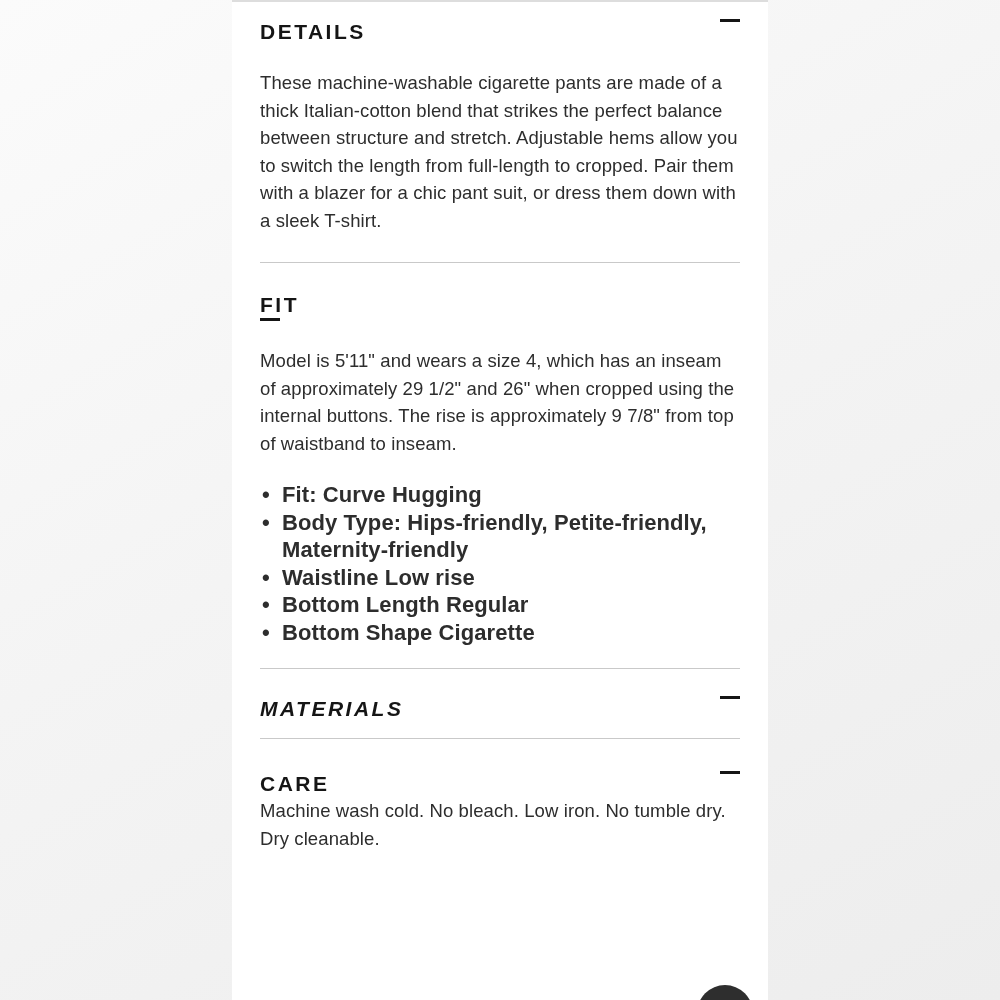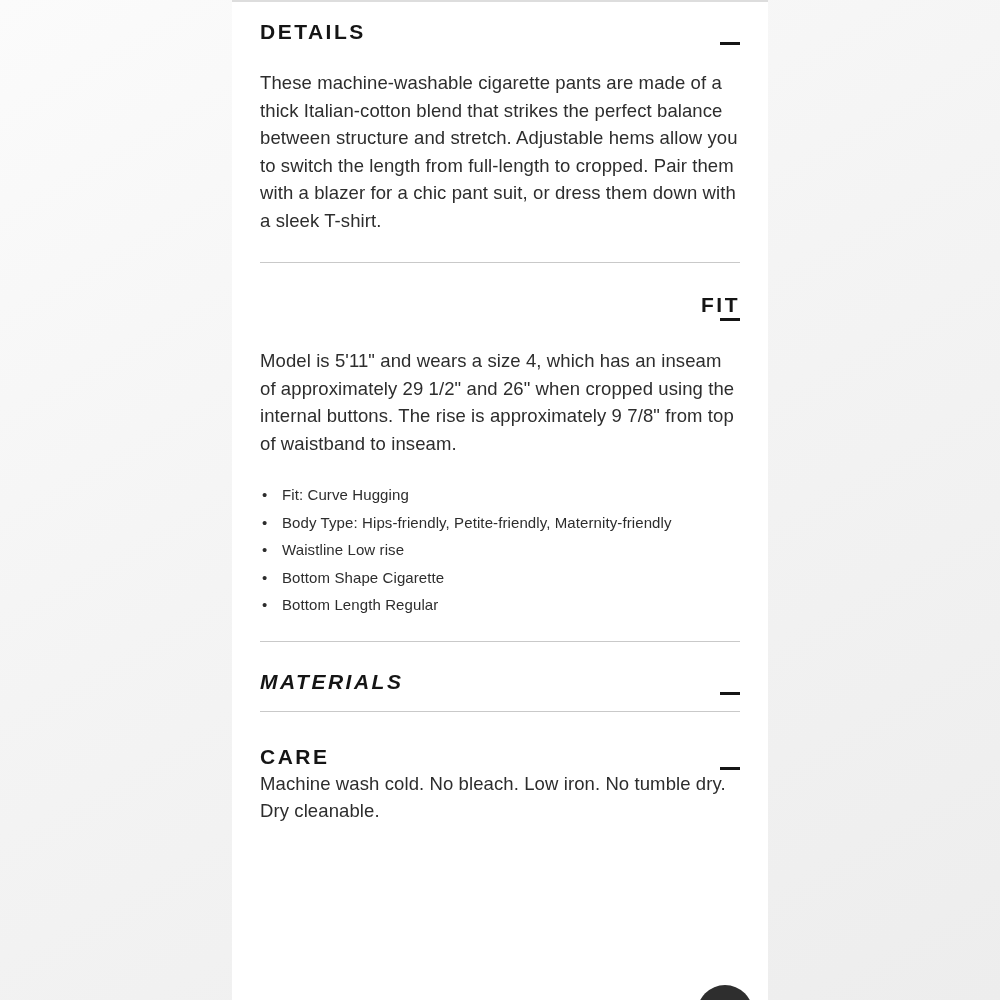--- a/index.html
+++ b/index.html
@@ -24,21 +24,21 @@
     width: 536px;
     height: 1000px;
     background: var(--panel_background);
     border-top: 2px solid var(--top_line);
   }
   .inner {
     padding: 0 28px;
   }
   .acc-header {
     display: flex;
-    align-items: flex-end;
+    align-items: flex-start;
     justify-content: space-between;
     line-height: 26px;
     cursor: pointer;
   }
   .acc-header .title {
     font-size: 21px;
     font-weight: 700;
     letter-spacing: 2.5px;
     color: var(--heading);
   }
@@ -60,26 +60,27 @@
   }
   .details-body { margin-top: 24px; }
   .fit-body { margin-top: 26px; }
   .materials-body { margin-top: 31px; }
   .care-body { }
   ul.spec-list {
     margin-top: 24px;
     list-style: none;
   }
   ul.spec-list li {
-    font-size: 15px;
+    font-size: 22px;
     line-height: 27.5px;
     color: var(--body_text);
     letter-spacing: 0.1px;
     padding-left: 22px;
     position: relative;
+    font-weight: bold;
   }
   ul.spec-list li::before {
     content: "•";
     position: absolute;
     left: 2px;
     top: 0;
   }
   hr.divider {
     border: none;
     border-top: 1px solid var(--divider);
@@ -116,22 +117,22 @@
 
     <div class="acc-header fit">
       <span class="title">FIT</span>
       <span class="minus"></span>
     </div>
     <p class="body-text fit-body">Model is 5'11" and wears a size 4, which has an inseam of approximately 29 1/2" and 26" when cropped using the internal buttons. The rise is approximately 9 7/8" from top of waistband to inseam.</p>
     <ul class="spec-list">
         <li>Fit: Curve Hugging</li>
         <li>Body Type: Hips-friendly, Petite-friendly, Maternity-friendly</li>
         <li>Waistline Low rise</li>
+        <li>Bottom Length Regular</li>
         <li>Bottom Shape Cigarette</li>
-        <li>Bottom Length Regular</li>
       </ul>
 
     <hr class="divider d2">
 
     <div class="acc-header materials">
       <span class="title">MATERIALS</span>
       <span class="minus"></span>
     </div>
 
     <hr class="divider d3">

